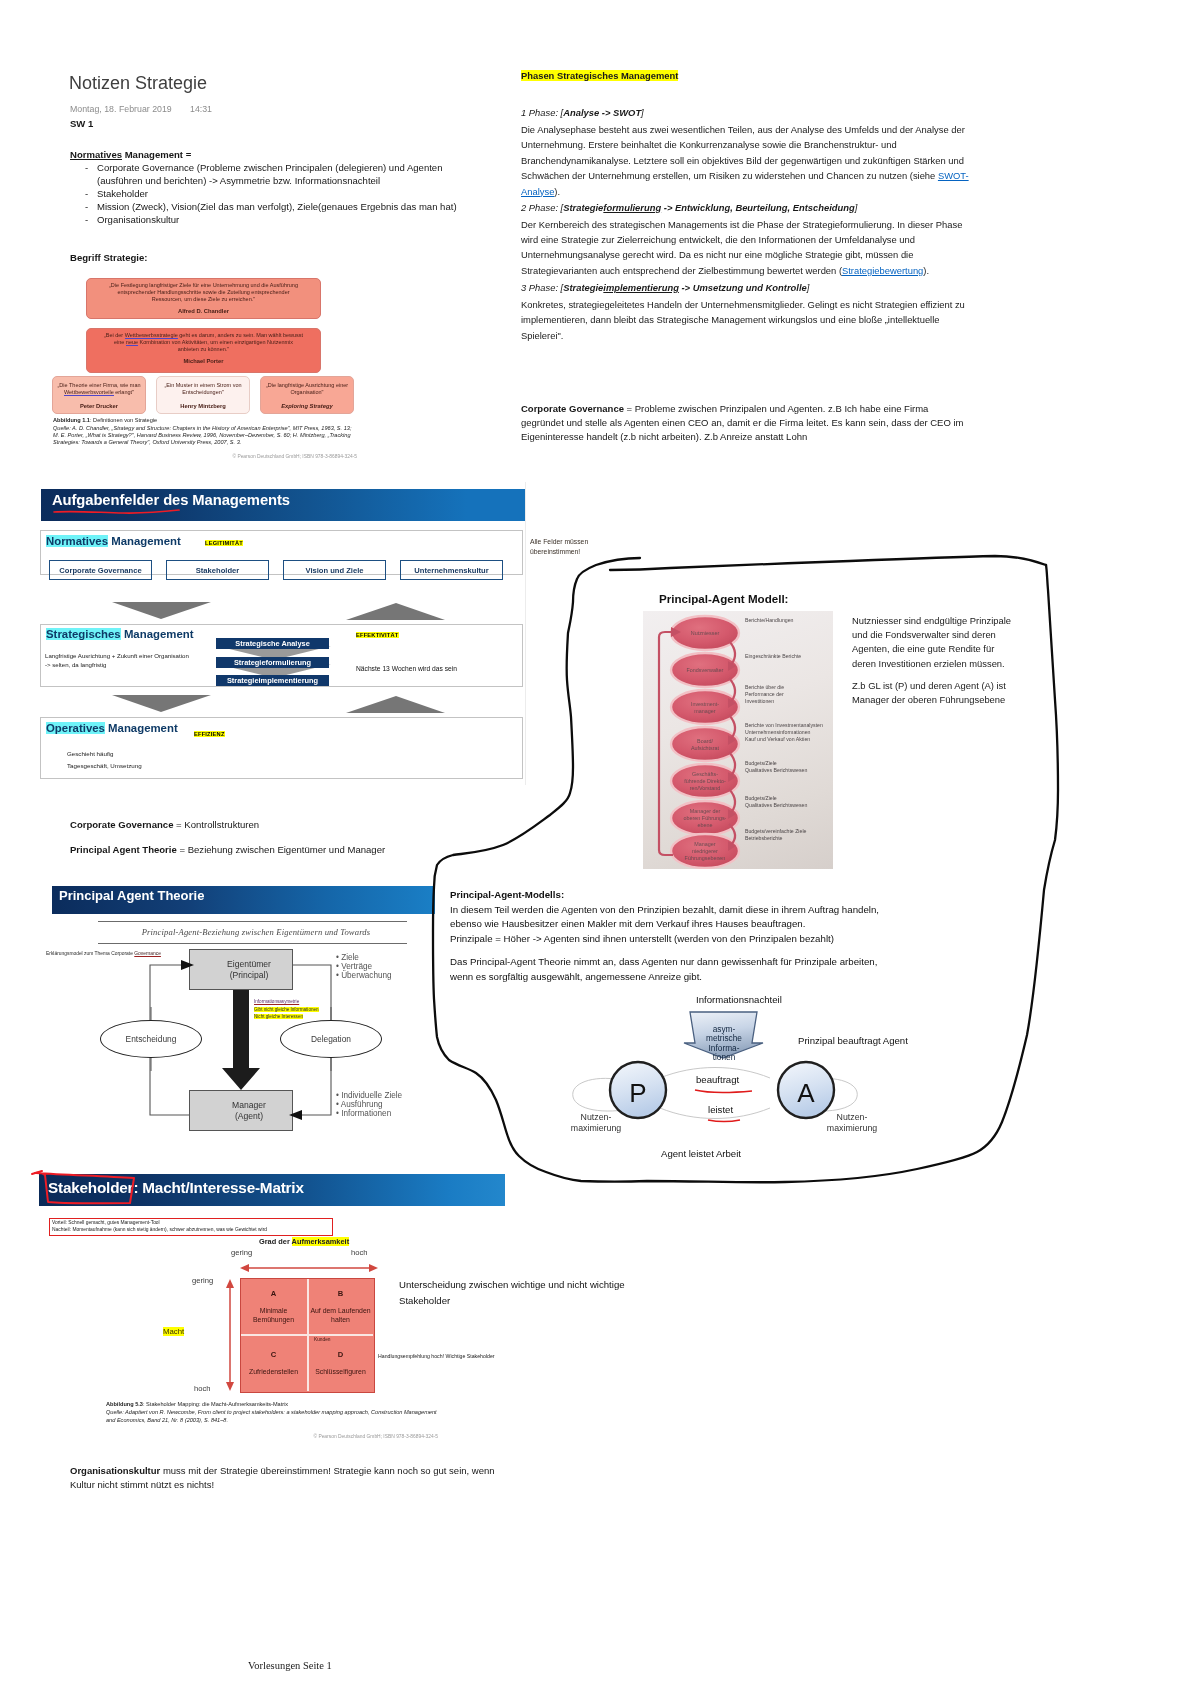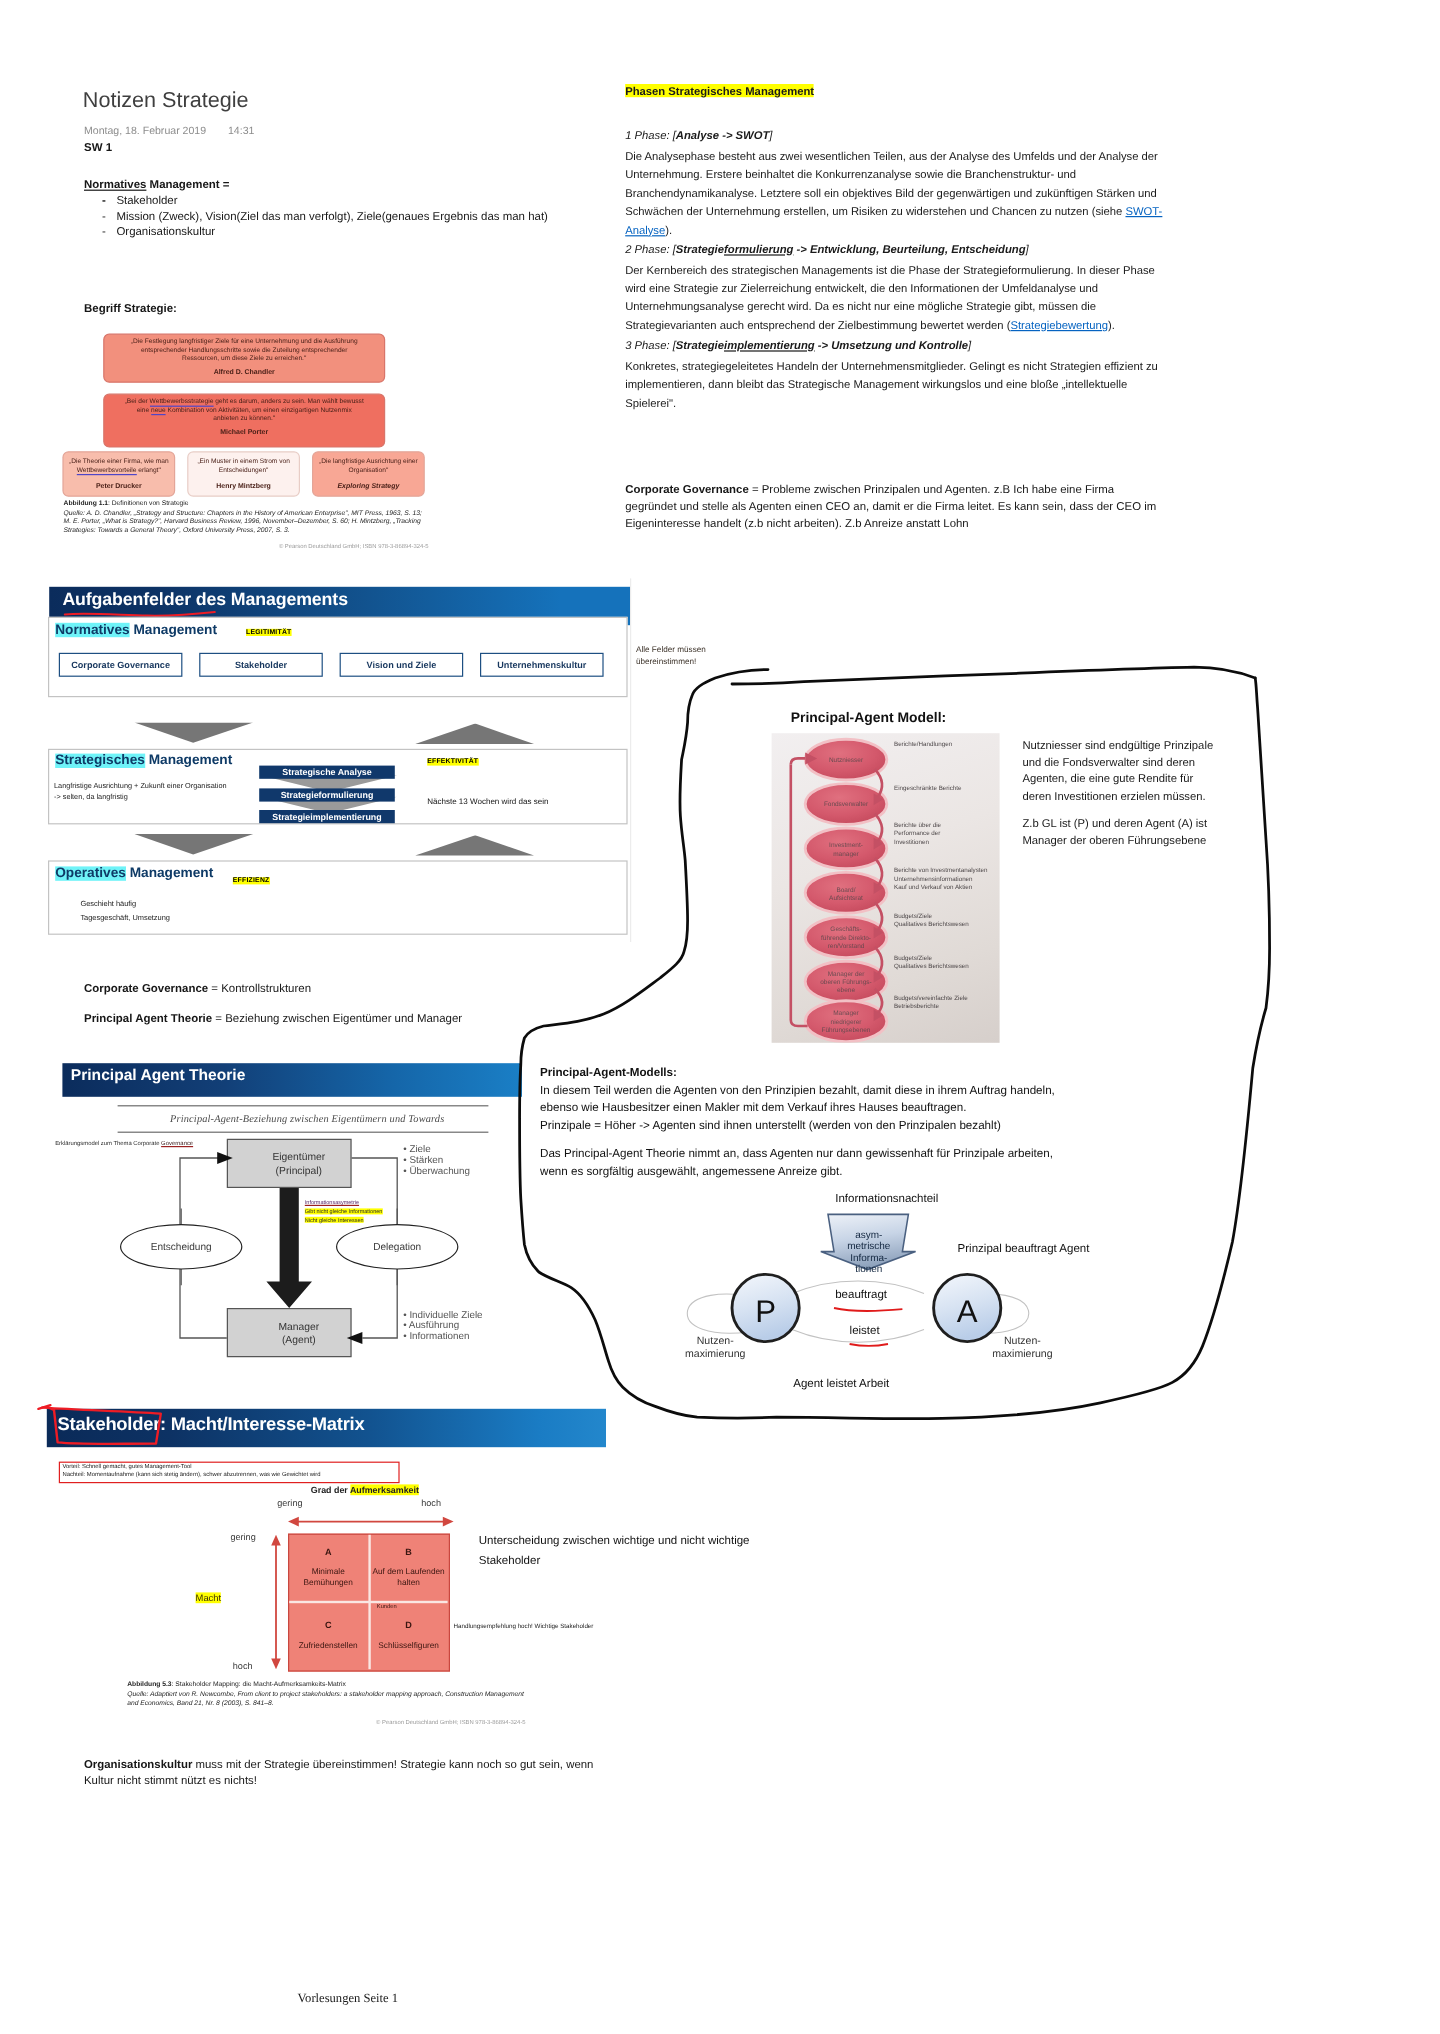--- a/index.html
+++ b/index.html
@@ -36,21 +36,21 @@
 
 <div class="page">
   <div class="abs ttl" style="left:69px;top:73px;">Notizen Strategie</div>
   <div class="abs dt" style="left:70px;top:104px;">Montag, 18. Februar 2019</div>
   <div class="abs dt" style="left:190px;top:104px;">14:31</div>
   <div class="abs body b" style="left:70px;top:118px;">SW 1</div>
 
   <div class="abs body" style="left:70px;top:149px;width:400px;">
     <div><b><span class="u">Normatives</span></b><b> Management =</b></div>
     <ul style="margin:0;padding:0;list-style:none;">
-      <li style="position:relative;padding-left:27px;"><span class="abs" style="left:15px;">-</span></li>
+      <li style="position:relative;padding-left:27px;"><span class="abs" style="left:15px;">-</span><span>Corporate Governance (Probleme zwischen Principalen (delegieren) und Agenten (ausführen und berichten) -&gt; Asymmetrie bzw. Informationsnachteil</span></li>
       <li style="position:relative;padding-left:27px;"><span class="abs" style="left:15px;">-</span><span>Stakeholder</span></li>
       <li style="position:relative;padding-left:27px;"><span class="abs" style="left:15px;">-</span><span>Mission (Zweck), Vision(Ziel das man verfolgt), Ziele(genaues Ergebnis das man hat)</span></li>
       <li style="position:relative;padding-left:27px;"><span class="abs" style="left:15px;">-</span><span>Organisationskultur</span></li>
     </ul>
   </div>
 
   <div class="abs body b" style="left:70px;top:252px;">Begriff Strategie:</div>
 
   <div class="abs rbody" style="left:521px;top:68px;width:458px;">
     <div style="margin-bottom:21.5px;"><span class="hl b">Phasen Strategisches Management</span></div>
@@ -91,21 +91,21 @@
   </div>
 
   <div class="abs" id="slide1" style="left:24px;top:482px;width:502px;height:303px;background:#fff;border-right:1px solid #ececec;box-sizing:border-box;">
     <div class="abs" style="left:17px;top:7px;width:484px;height:32px;background:linear-gradient(to right,#0b2c5c 0%,#0d3264 18%,#12538f 55%,#1572bb 88%,#1572bb 100%);">
       <div class="abs" style="left:11px;top:3px;font-size:14.8px;font-weight:bold;color:#ffffff;letter-spacing:-0.1px;">Aufgabenfelder des Managements</div>
       <svg class="abs" style="left:10px;top:14px;" width="140" height="14">
           <path d="M3 9 C22 7.5, 48 9.5, 72 10 C92 10.4, 110 9, 128 7" stroke="#ee1c25" stroke-width="1.7" fill="none" stroke-linecap="round"></path>
         </svg>
     </div>
 
-    <div class="abs" style="left:16px;top:32px;width:483px;height:67px;border:1px solid #c3c3c3;background:#fff;box-sizing:border-box;">
+    <div class="abs" style="left:16px;top:48px;width:483px;height:45px;border:1px solid #c3c3c3;background:#fff;box-sizing:border-box;">
       <div class="abs" style="left:5px;top:4px;font-size:11.4px;font-weight:bold;color:#0e3a66;"><span style="background:#6ff3f8;">Normatives</span><span> Management</span></div>
       <div class="abs hl" style="left:164px;top:9px;font-size:5.7px;font-weight:bold;letter-spacing:.2px;">LEGITIMITÄT</div>
       <div class="abs nbox" style="left:8px;top:29px;">
           <span>Corporate Governance</span>
         </div>
       <div class="abs nbox" style="left:125px;top:29px;">
           <span>Stakeholder</span>
         </div>
       <div class="abs nbox" style="left:242px;top:29px;">
           <span>Vision und Ziele</span>
@@ -279,21 +279,21 @@
       </div>
 
     <div class="abs" style="left:218px;top:119px;width:85px;font-size:4.6px;line-height:7.6px;color:#2b2b2b;">
       <div style="color:#5a2a6a;text-decoration:underline;text-decoration-color:#9b2020;">Informationsasymetrie</div>
       <div><span class="hl">Gibt nicht gleiche Informationen</span></div>
       <div><span class="hl">Nicht gleiche Interessen</span></div>
     </div>
 
     <div class="abs" style="left:300px;top:75px;font-size:8.2px;line-height:8.9px;color:#555;">
       <div>• <span>Ziele</span></div>
-      <div>• <span>Stärken</span></div>
+      <div>• <span>Verträge</span></div>
       <div>• <span>Überwachung</span></div>
     </div>
     <div class="abs" style="left:300px;top:213px;font-size:8.2px;line-height:8.9px;color:#555;">
       <div>• <span>Individuelle Ziele</span></div>
       <div>• <span>Ausführung</span></div>
       <div>• <span>Informationen</span></div>
     </div>
   </div>
 
   <div class="abs" id="slide3" style="left:33px;top:1166px;width:490px;height:290px;background:#fff;">

